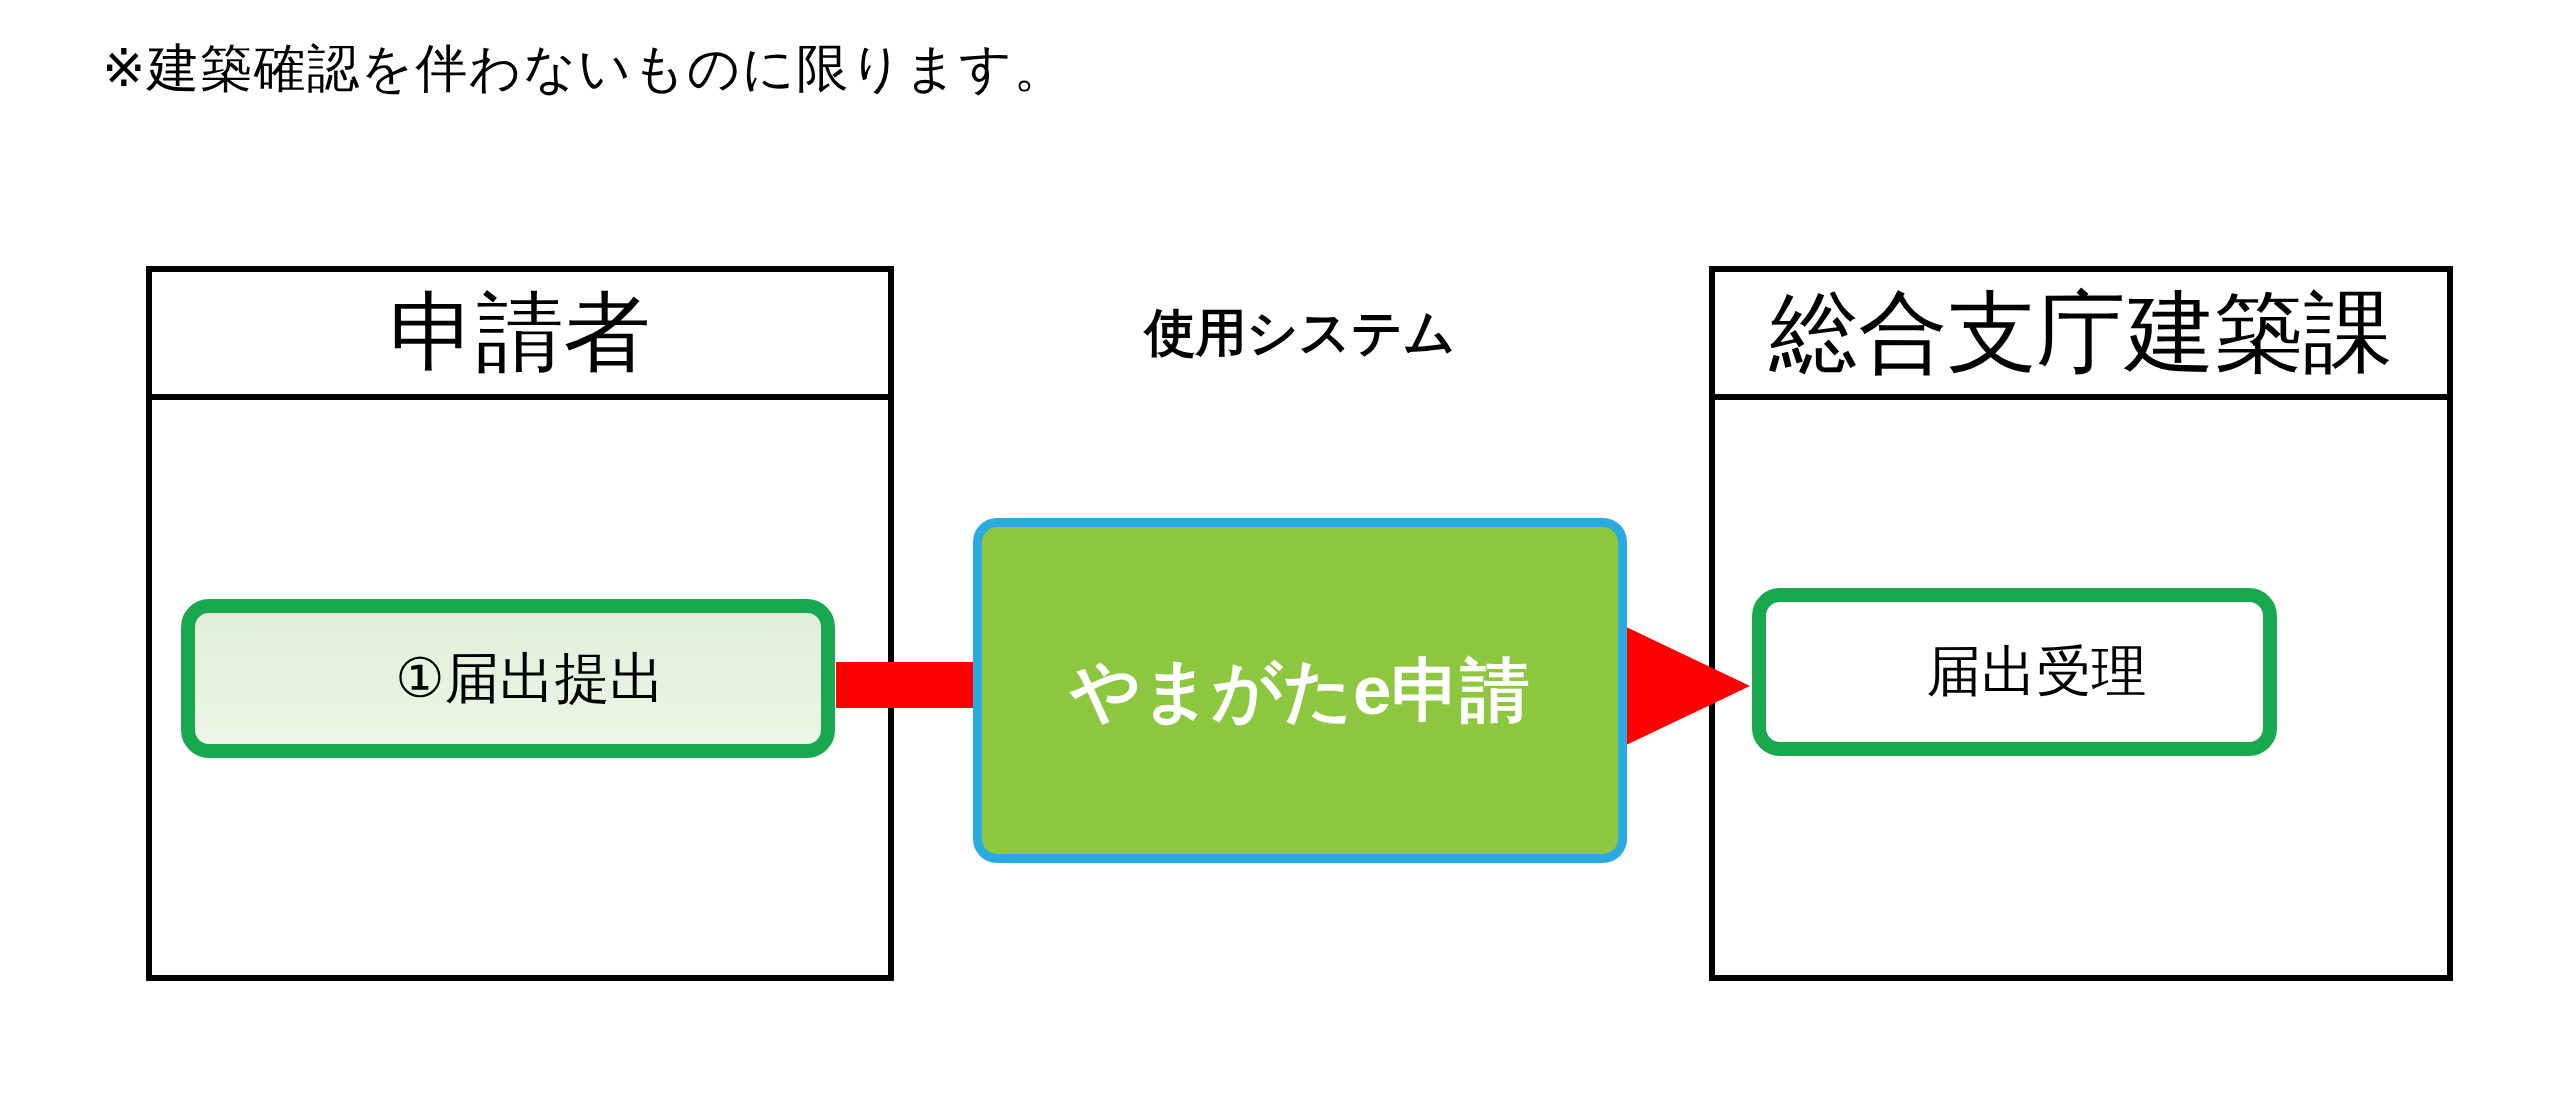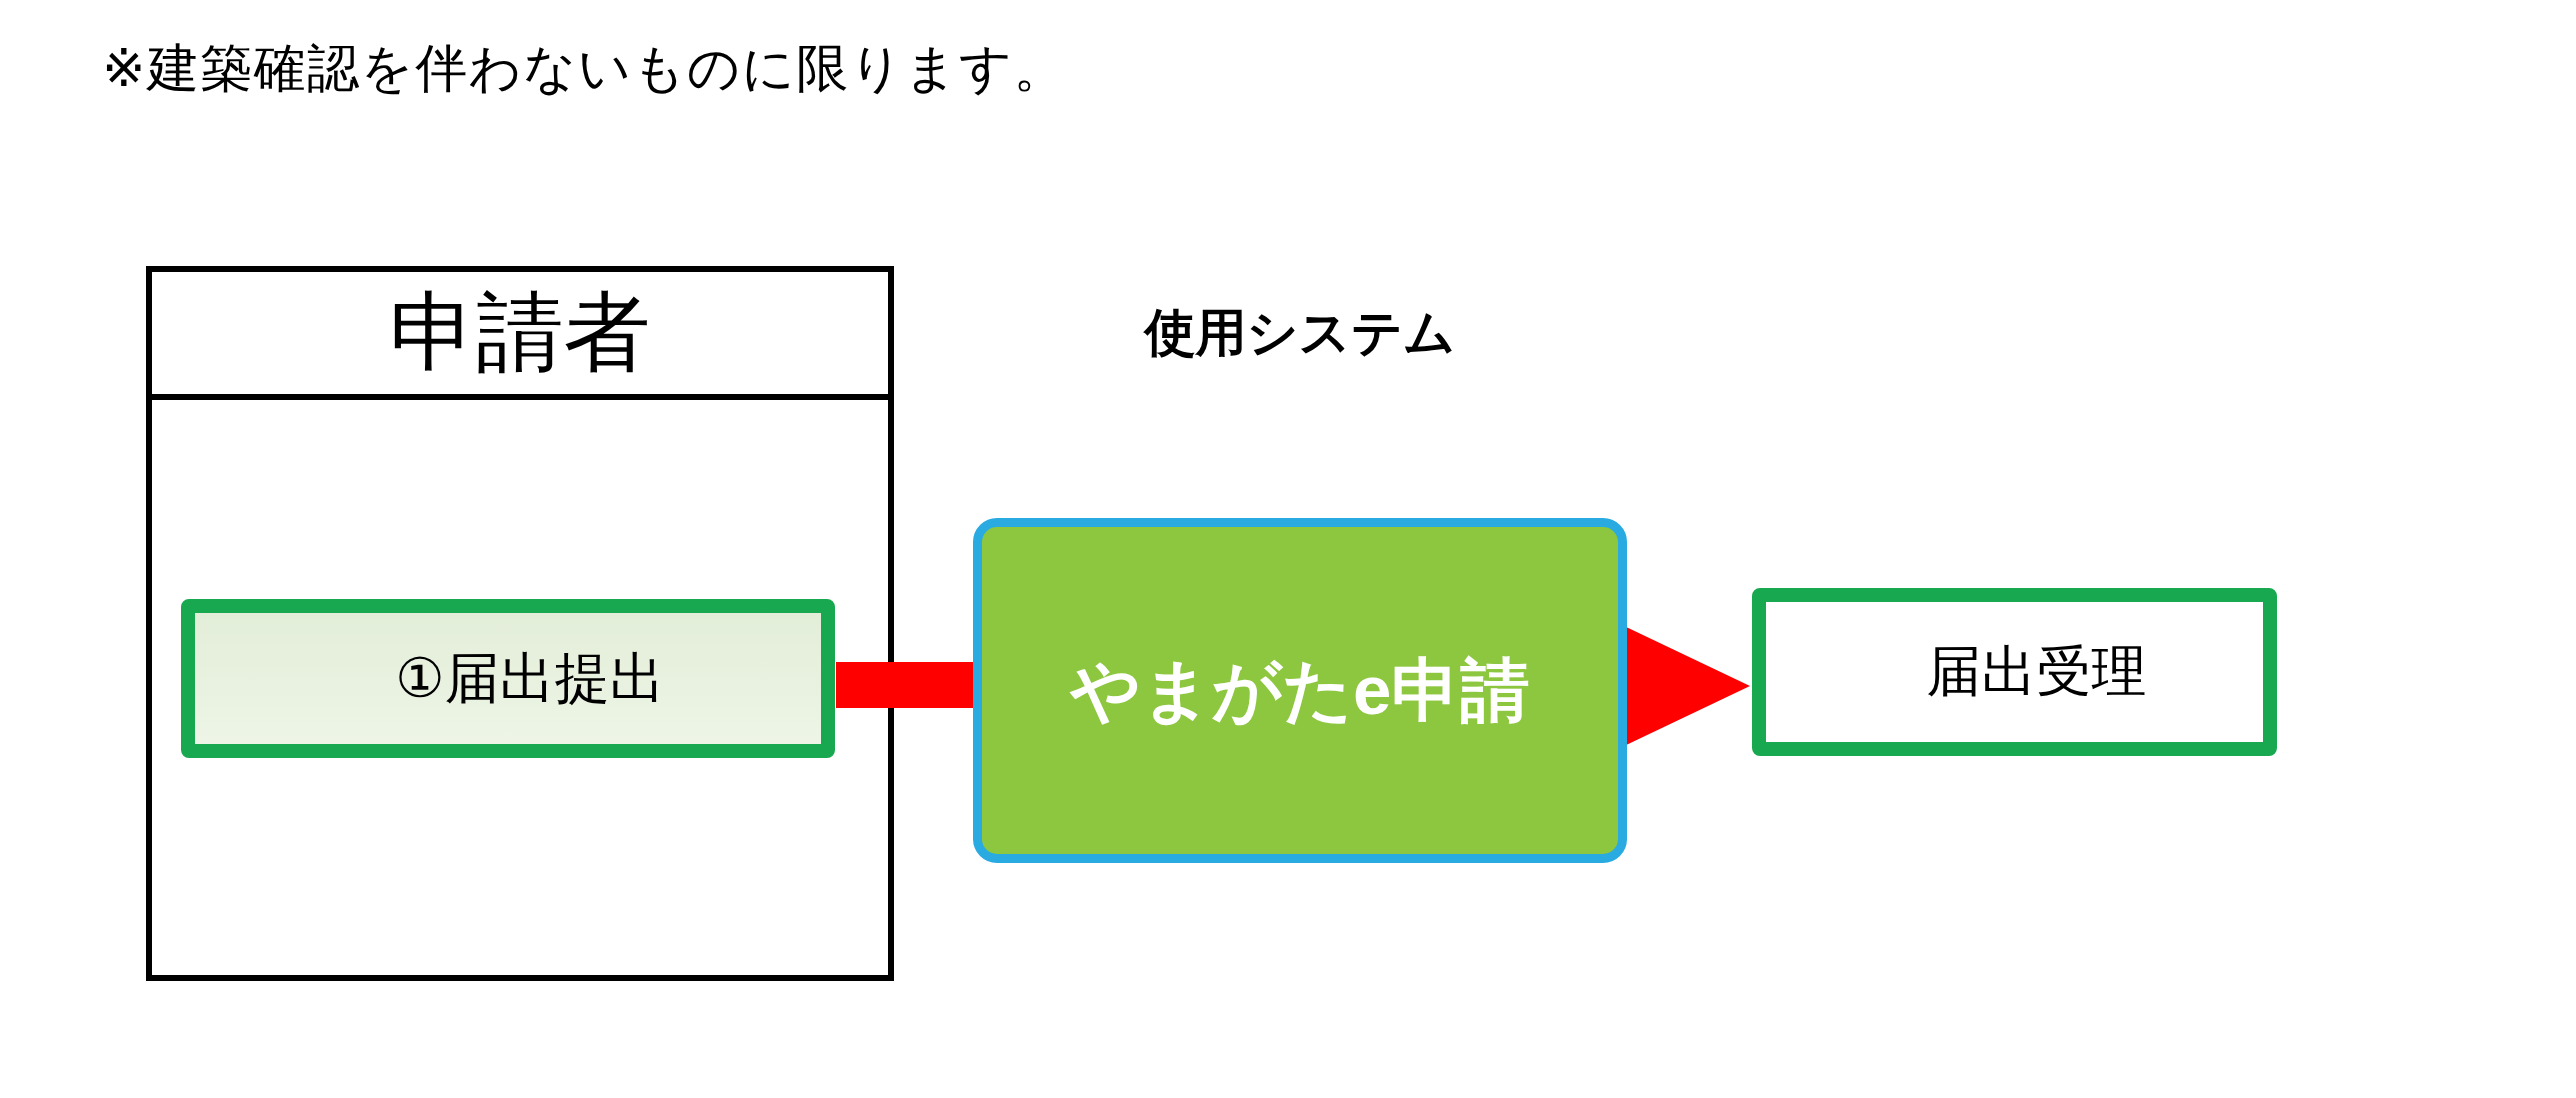--- a/index.html
+++ b/index.html
@@ -85,21 +85,21 @@
     color: #ffffff;
     white-space: nowrap;
     z-index: 4;
   }
 
   
   .step {
     position: absolute;
     box-sizing: border-box;
     border: 14.6px solid #17a850;
-    border-radius: 8px;
+    border-radius: 28px;
     display: flex;
     align-items: center;
     justify-content: center;
     font-size: 55px;
     color: #000000;
     white-space: nowrap;
     z-index: 3;
     padding-left: 44px;
   }
   .step-left {
@@ -146,20 +146,26 @@
 
   <div class="note">※建築確認を伴わないものに限ります。</div>
 
   <div class="lane lane-left">
     <div class="lane-header">
       <span>申請者</span>
     </div>
     <div class="lane-body"></div>
   </div>
 
+  <div class="lane lane-right">
+    <div class="lane-header">
+      <span>総合支庁建築課</span>
+    </div>
+    <div class="lane-body"></div>
+  </div>
 
   <div class="system-label">使用システム</div>
 
   <div class="step step-left">
     <span>①届出提出</span>
   </div>
 
   <div class="connector-bar"></div>
 
   <div class="system-box">

